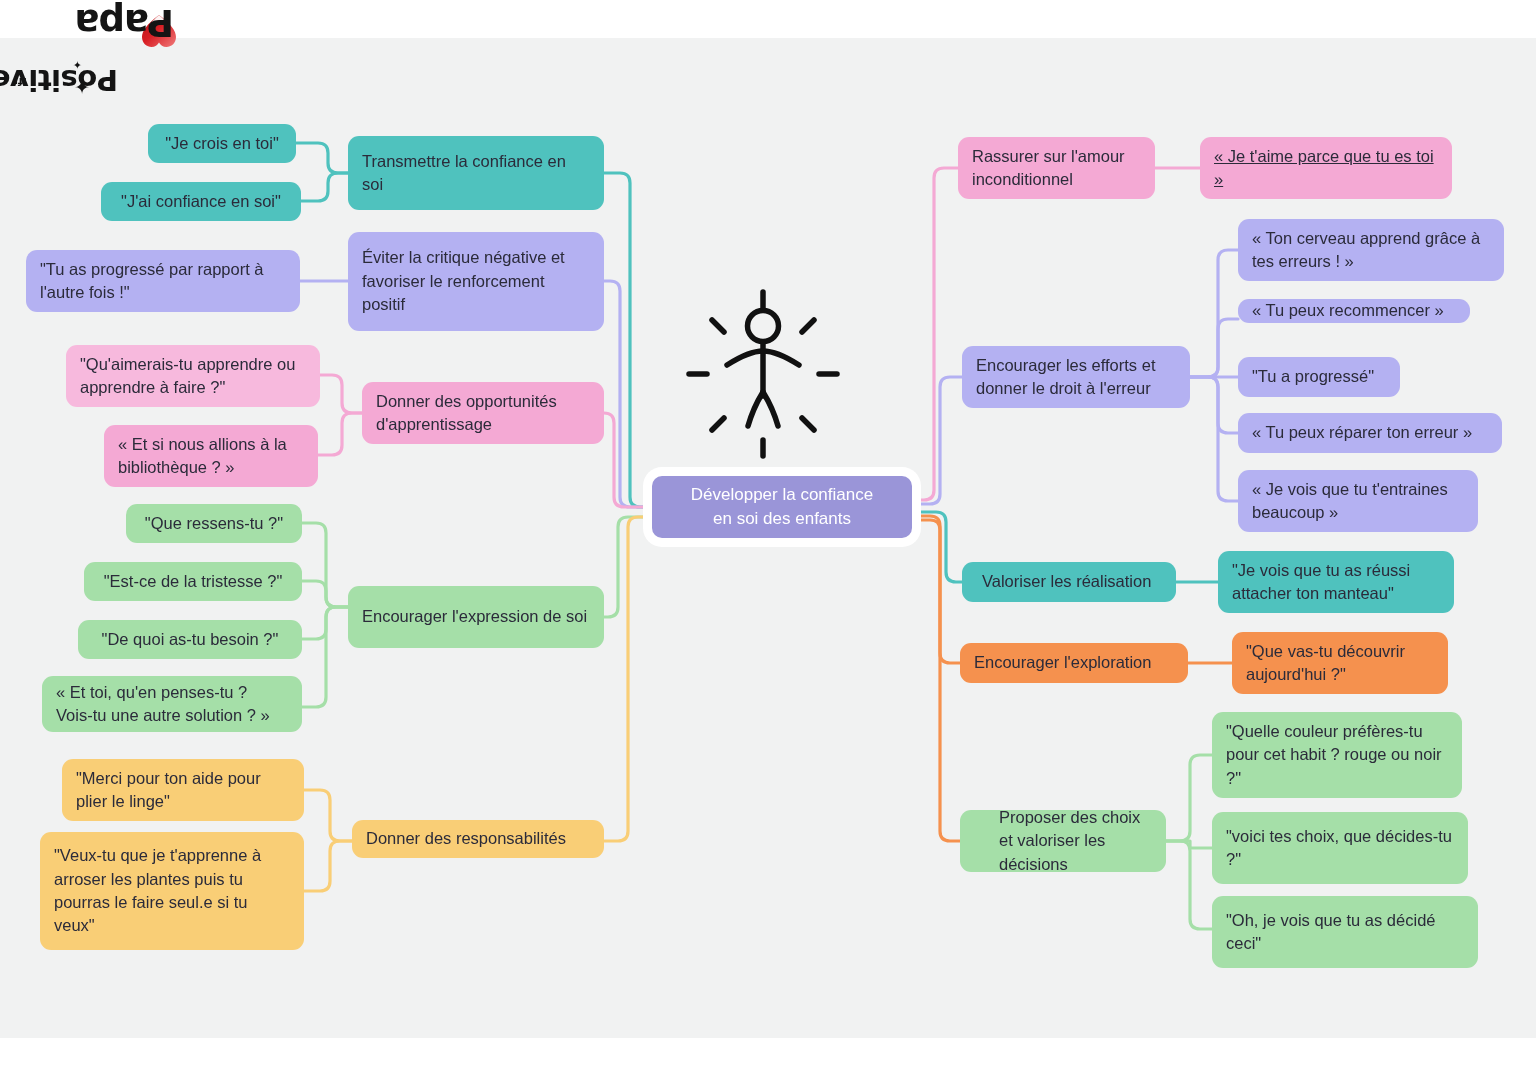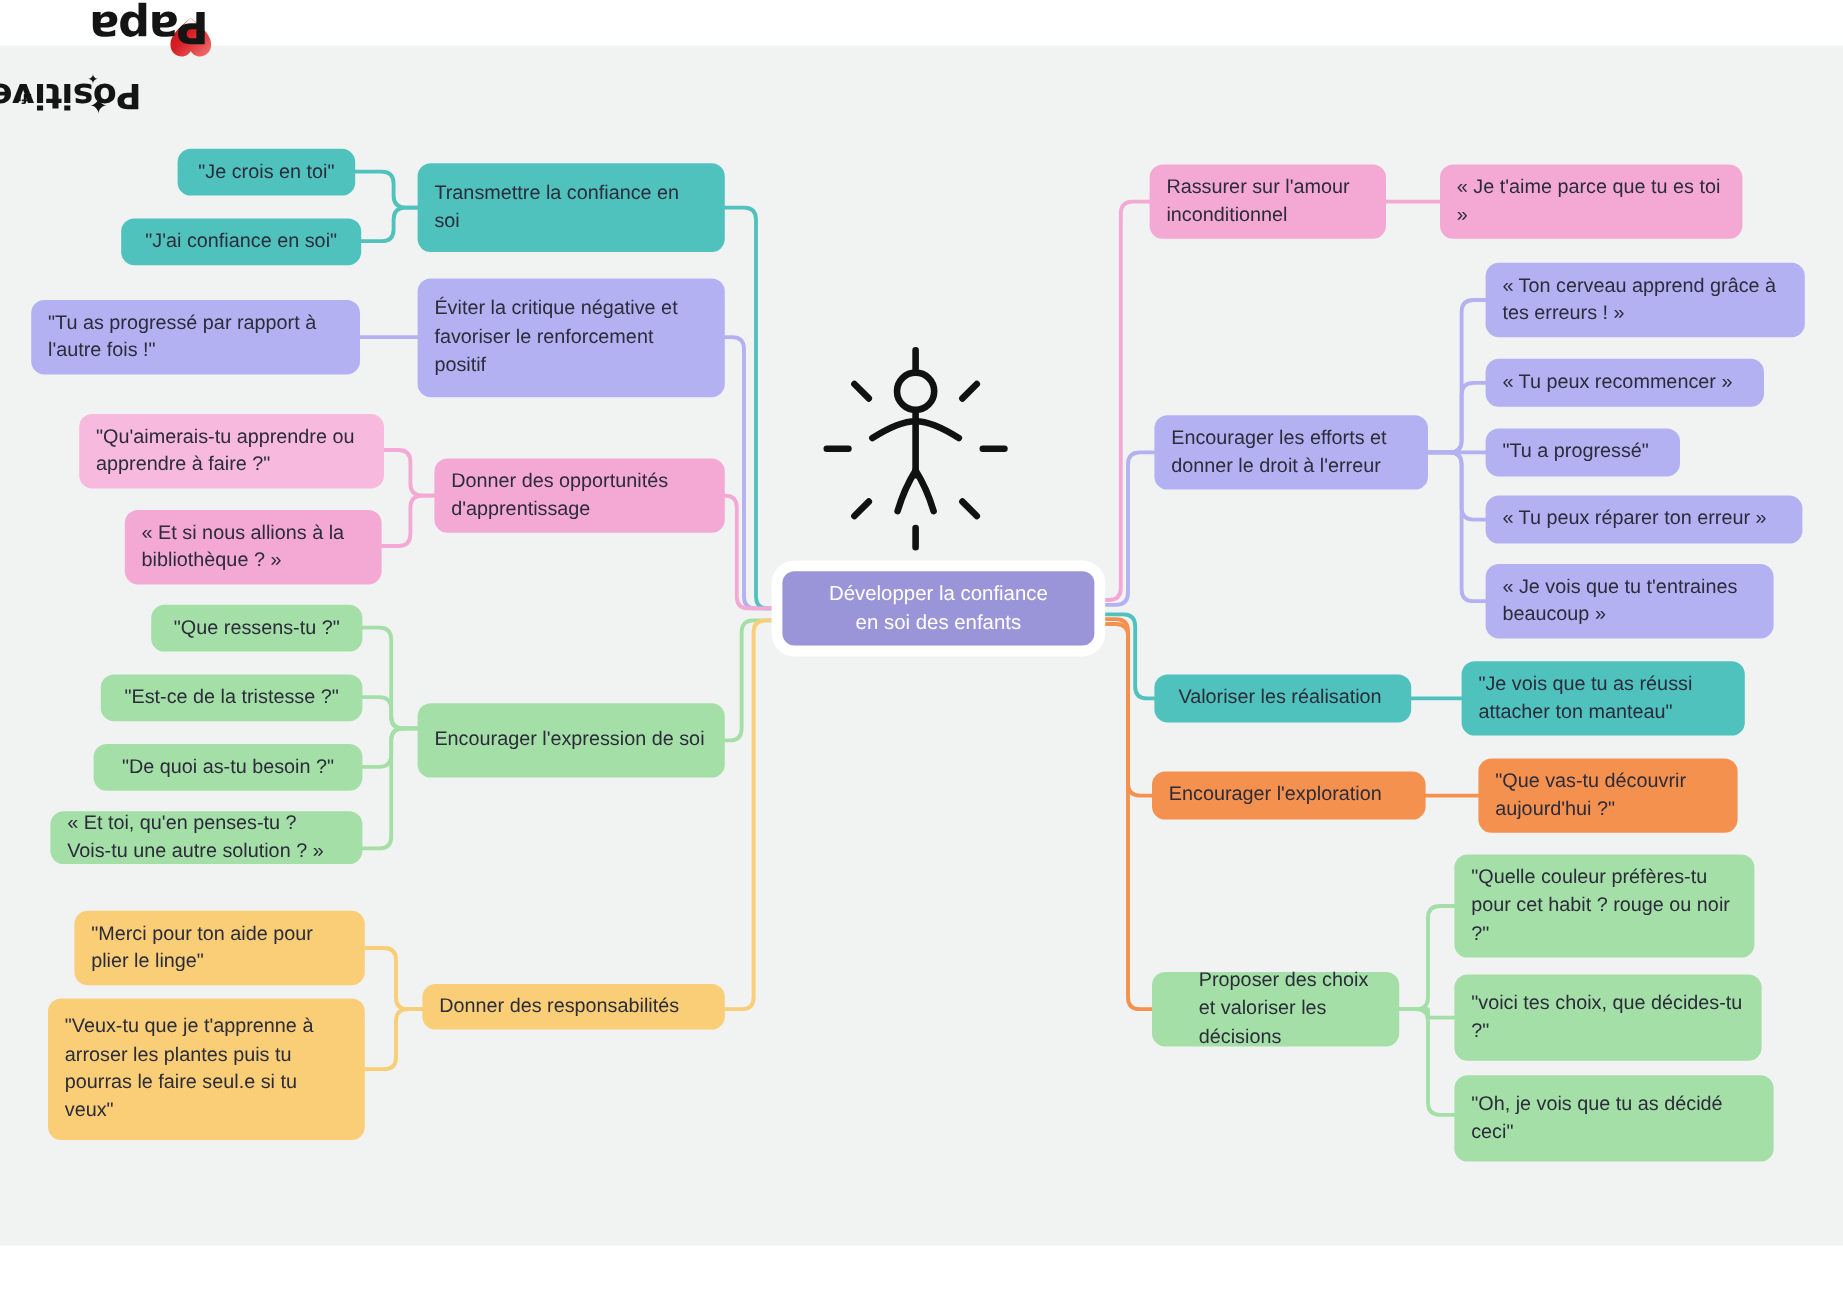--- a/index.html
+++ b/index.html
@@ -268,51 +268,51 @@
 
   <div class="node" style="left:126px; top:504px; width:176px; height:39px; background:#a5dfa8; justify-content:center;">
     <span>"Que ressens-tu ?"</span>
   </div>
   <div class="node" style="left:84px; top:562px; width:218px; height:39px; background:#a5dfa8; justify-content:center;">
     <span>"Est-ce de la tristesse ?"</span>
   </div>
   <div class="node" style="left:78px; top:620px; width:224px; height:39px; background:#a5dfa8; justify-content:center;">
     <span>"De quoi as-tu besoin ?"</span>
   </div>
-  <div class="node" style="left:42px; top:676px; width:260px; height:44px; background:#a5dfa8;">
+  <div class="node" style="left:42px; top:676px; width:260px; height:56px; background:#a5dfa8;">
     <span>« Et toi, qu'en penses-tu ? Vois-tu une autre solution ? »</span>
   </div>
   <div class="node" style="left:348px; top:586px; width:256px; height:62px; background:#a5dfa8;">
     <span>Encourager l'expression de soi</span>
   </div>
 
   <div class="node" style="left:62px; top:759px; width:242px; height:62px; background:#f9ce76;">
     <span>"Merci pour ton aide pour plier le linge"</span>
   </div>
   <div class="node" style="left:40px; top:832px; width:264px; height:118px; background:#f9ce76;">
     <span>"Veux-tu que je t'apprenne à arroser les plantes puis tu pourras le faire seul.e si tu veux"</span>
   </div>
   <div class="node" style="left:352px; top:820px; width:252px; height:38px; background:#f9ce76;">
     <span>Donner des responsabilités</span>
   </div>
 
   <div class="node" style="left:958px; top:137px; width:197px; height:62px; background:#f4a9d4;">
     <span>Rassurer sur l'amour inconditionnel</span>
   </div>
-  <div class="node" style="left:1200px; top:137px; width:252px; height:62px; background:#f4a9d4;">
+  <div class="node" style="left:1200px; top:137px; width:252px; height:62px; background:#f4a9d4;text-decoration:underline;">
     <span>« Je t'aime parce que tu es toi »</span>
   </div>
 
   <div class="node" style="left:1238px; top:219px; width:266px; height:62px; background:#b4b1f2;">
     <span>« Ton cerveau apprend grâce à tes erreurs ! »</span>
   </div>
   <div class="node" style="left:962px; top:346px; width:228px; height:62px; background:#b4b1f2;">
     <span>Encourager les efforts et donner le droit à l'erreur</span>
   </div>
-  <div class="node" style="left:1238px; top:299px; width:232px; height:40px; background:#b4b1f2;">
+  <div class="node" style="left:1238px; top:299px; width:232px; height:24px; background:#b4b1f2;">
     <span>« Tu peux recommencer »</span>
   </div>
   <div class="node" style="left:1238px; top:357px; width:162px; height:40px; background:#b4b1f2;">
     <span>"Tu a progressé"</span>
   </div>
   <div class="node" style="left:1238px; top:413px; width:264px; height:40px; background:#b4b1f2;">
     <span>« Tu peux réparer ton erreur »</span>
   </div>
   <div class="node" style="left:1238px; top:470px; width:240px; height:62px; background:#b4b1f2;">
     <span>« Je vois que tu t'entraines beaucoup »</span>

